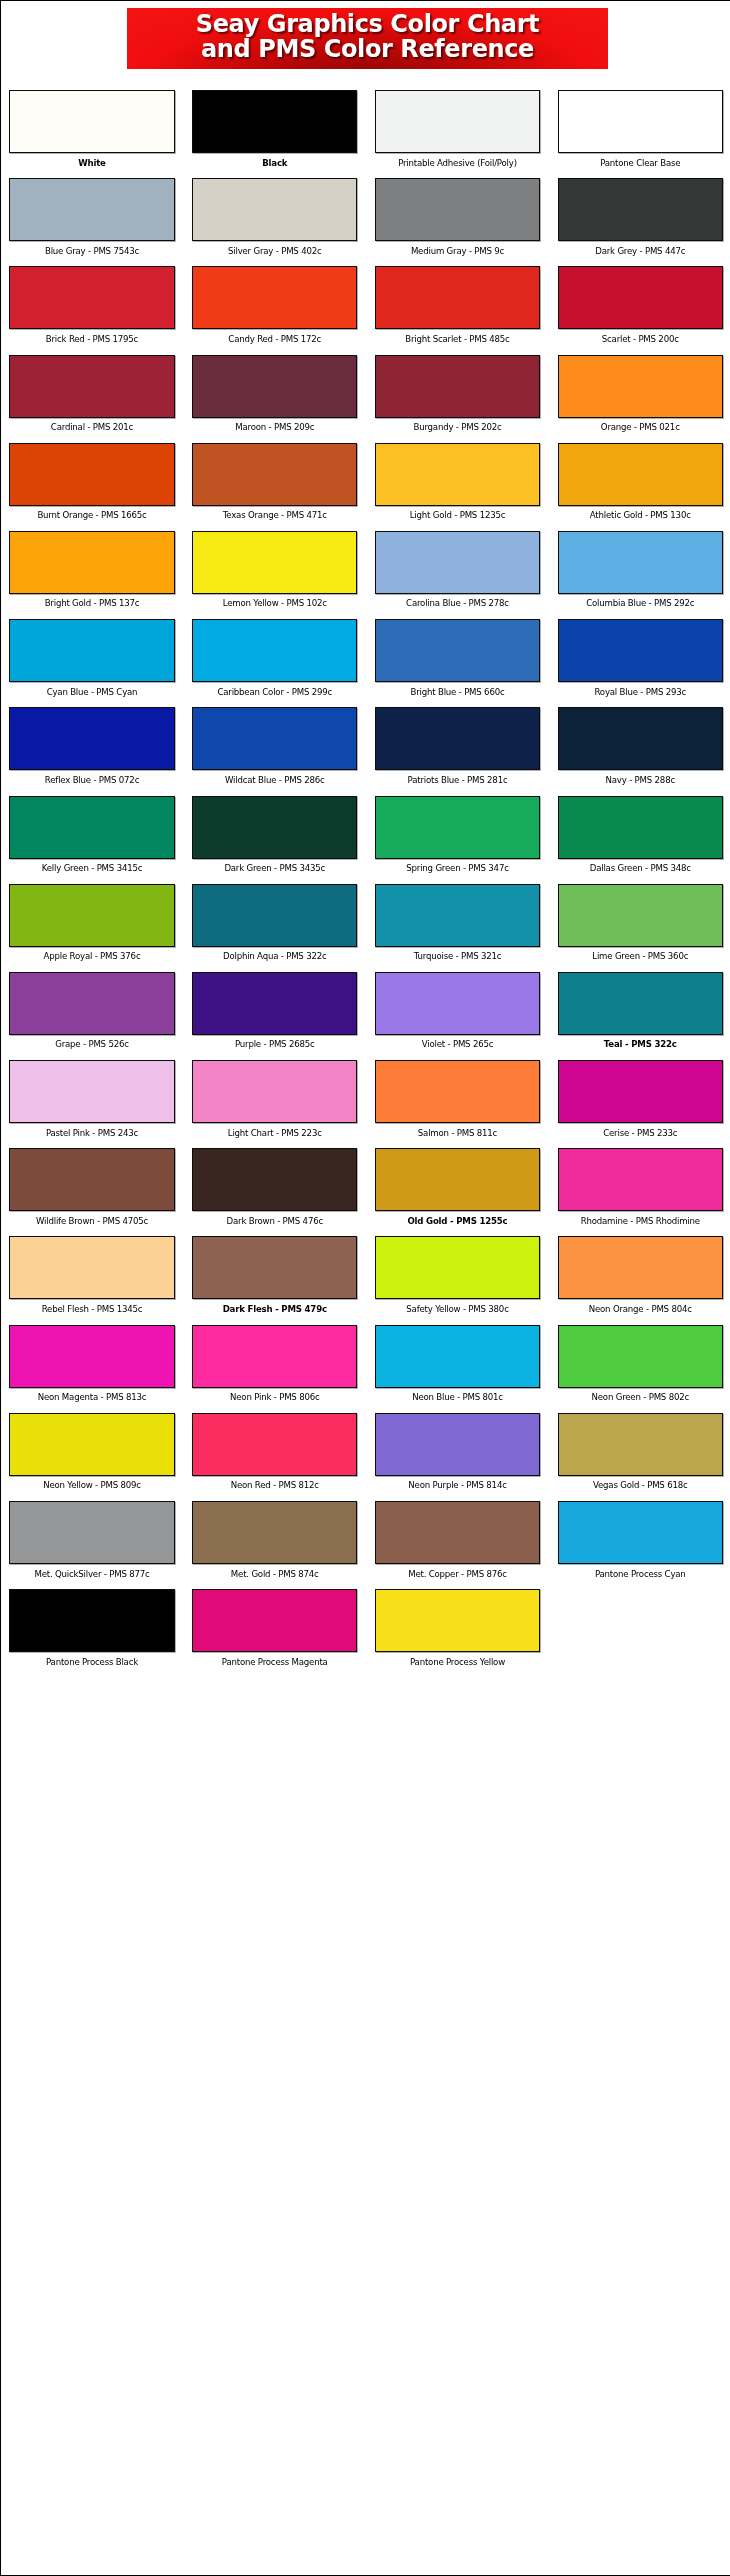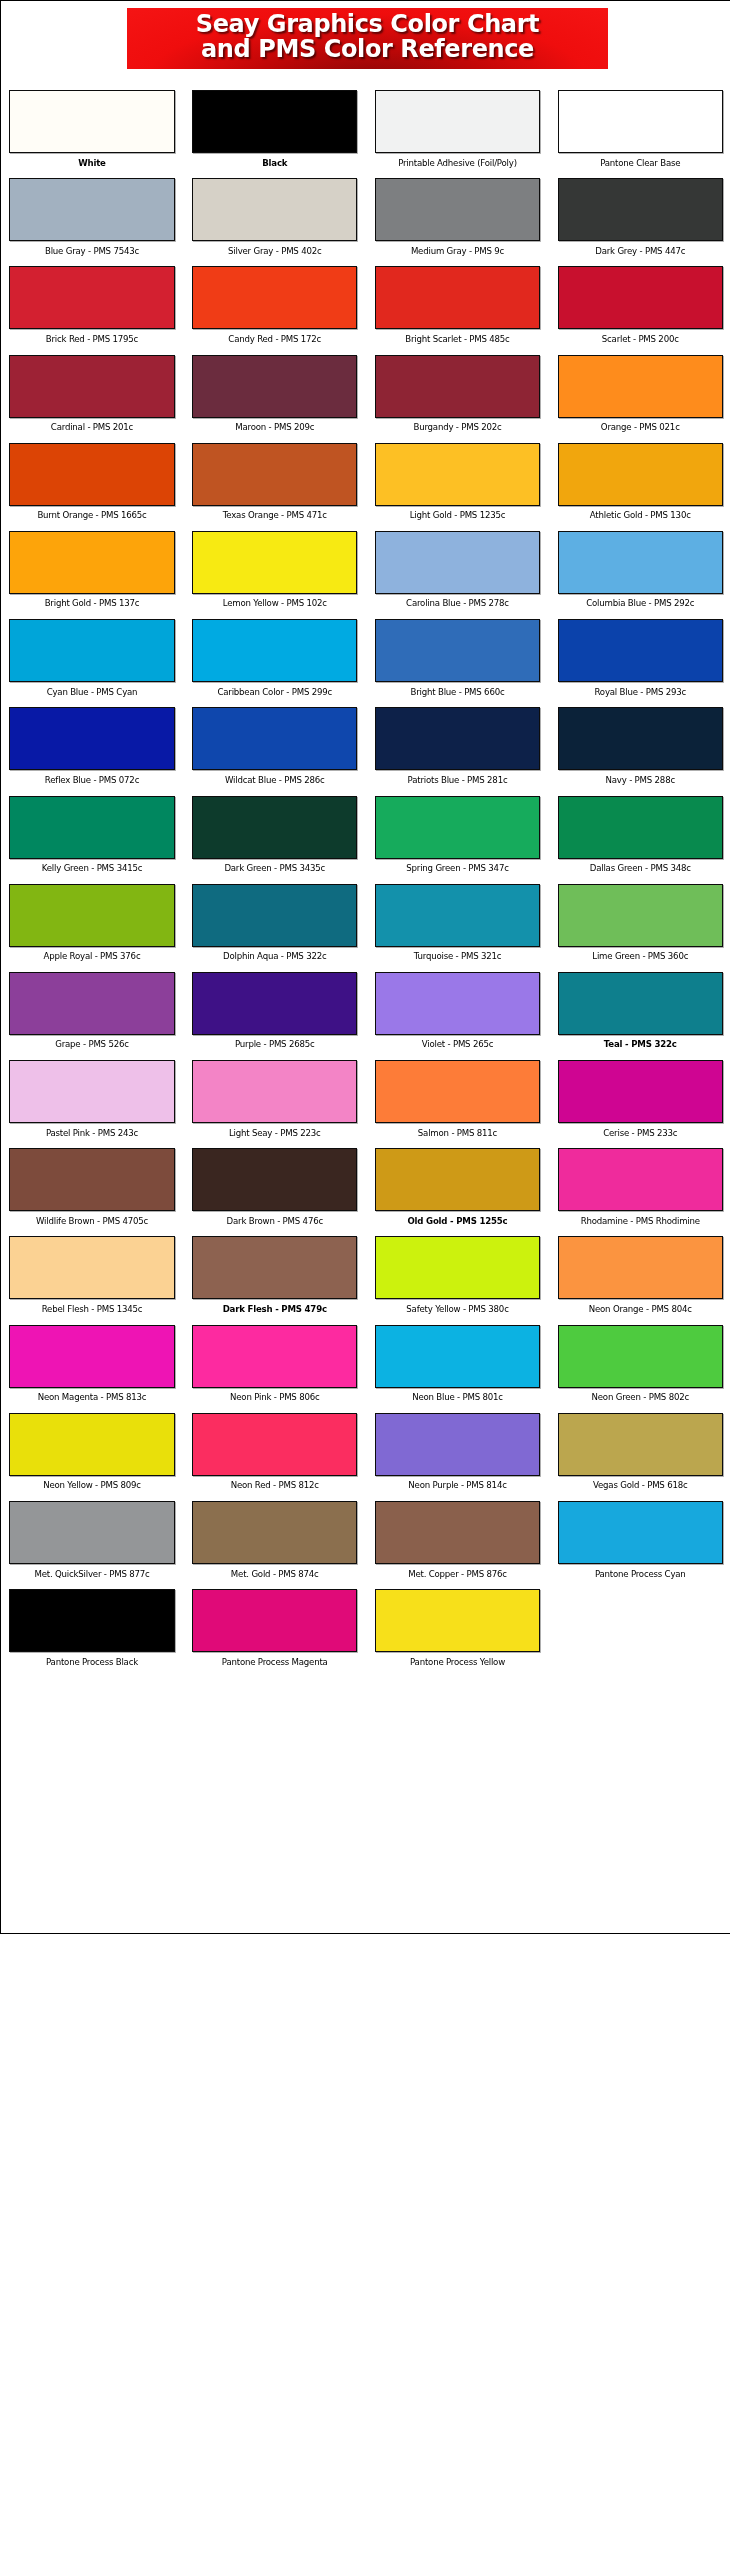--- a/index.html
+++ b/index.html
@@ -5,21 +5,21 @@
 <style>
   * { box-sizing: border-box; margin: 0; padding: 0; }
 
   html, body {
     background: #ffffff;
     font-family: "Liberation Sans", sans-serif;
   }
 
   #page {
     width: 731px;
-    height: 1934px;
+    height: 2576px;
     position: relative;
     background: #ffffff;
     overflow: hidden;
     border: 0.9px solid #000;
   }
 
   
   #header-banner {
     position: absolute;
     left: 126px;
@@ -266,21 +266,21 @@
       <div class="cell">
         <div class="swatch" style="background: rgb(14, 127, 141);"></div>
         <span class="swatch-label bold">Teal - PMS 322c</span>
       </div>
       <div class="cell">
         <div class="swatch" style="background: rgb(238, 192, 233);"></div>
         <span class="swatch-label">Pastel Pink - PMS 243c</span>
       </div>
       <div class="cell">
         <div class="swatch" style="background: rgb(243, 132, 198);"></div>
-        <span class="swatch-label">Light Seay - PMS 223c</span>
+        <span class="swatch-label">Light Chart - PMS 223c</span>
       </div>
       <div class="cell">
         <div class="swatch" style="background: rgb(253, 124, 56);"></div>
         <span class="swatch-label">Salmon - PMS 811c</span>
       </div>
       <div class="cell">
         <div class="swatch" style="background: rgb(207, 5, 146);"></div>
         <span class="swatch-label">Cerise - PMS 233c</span>
       </div>
       <div class="cell">

